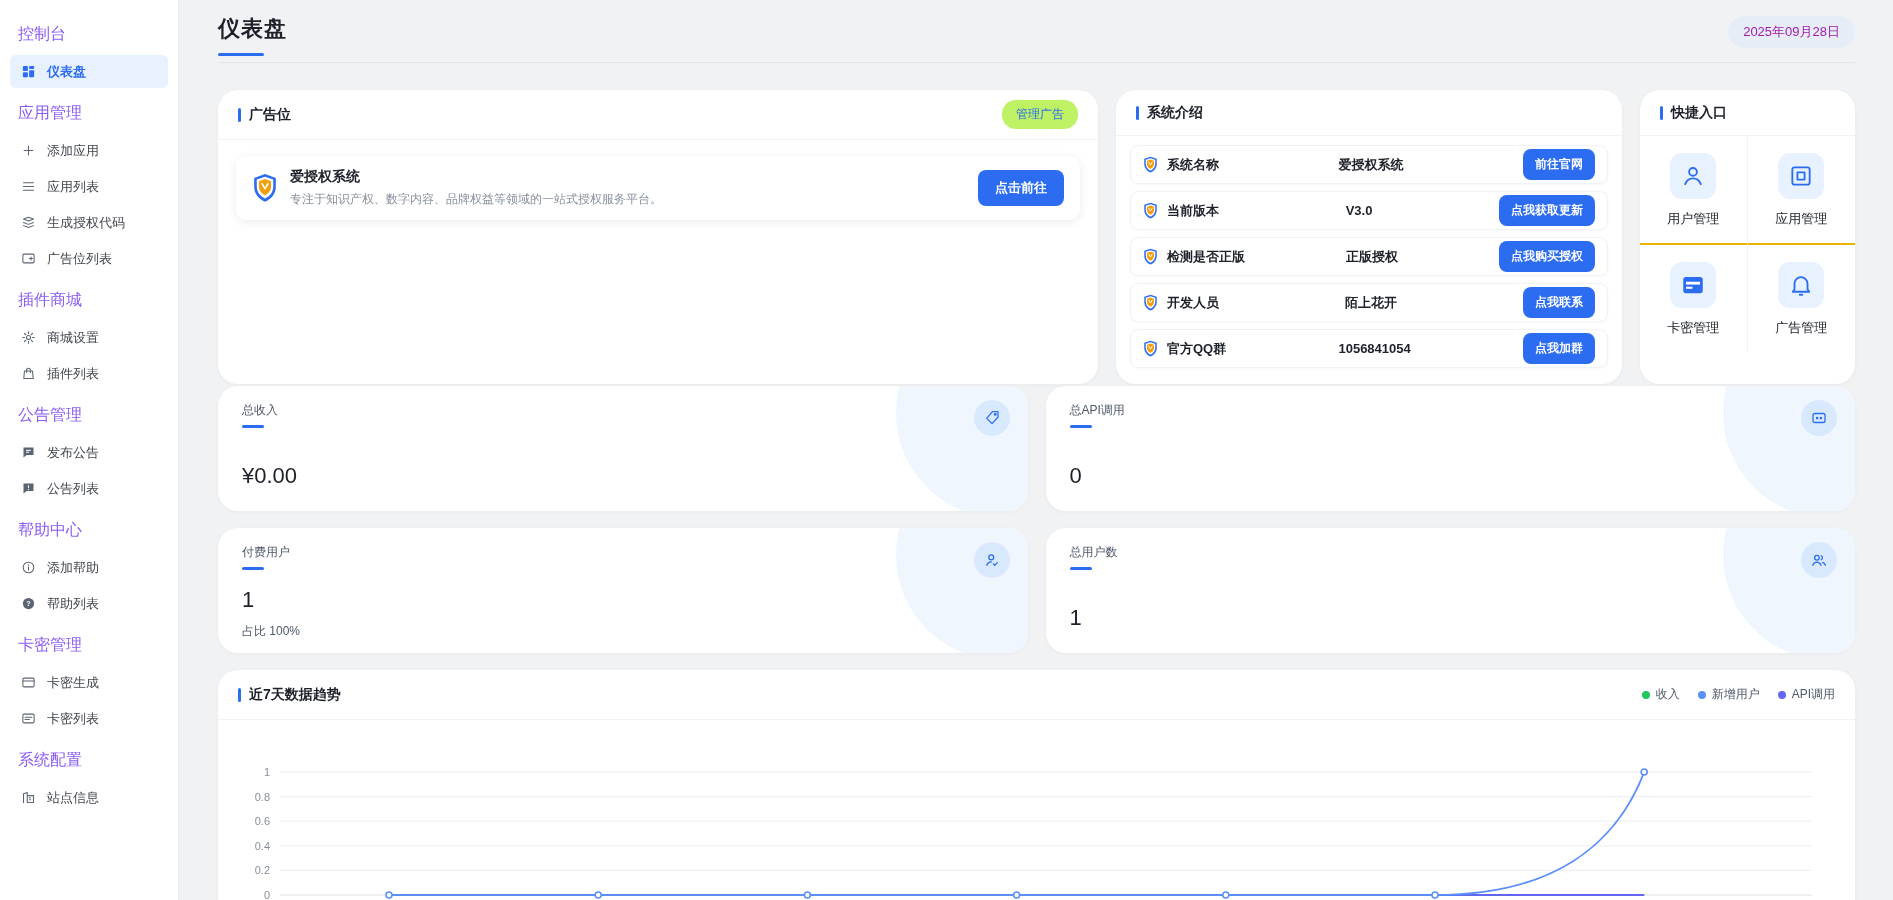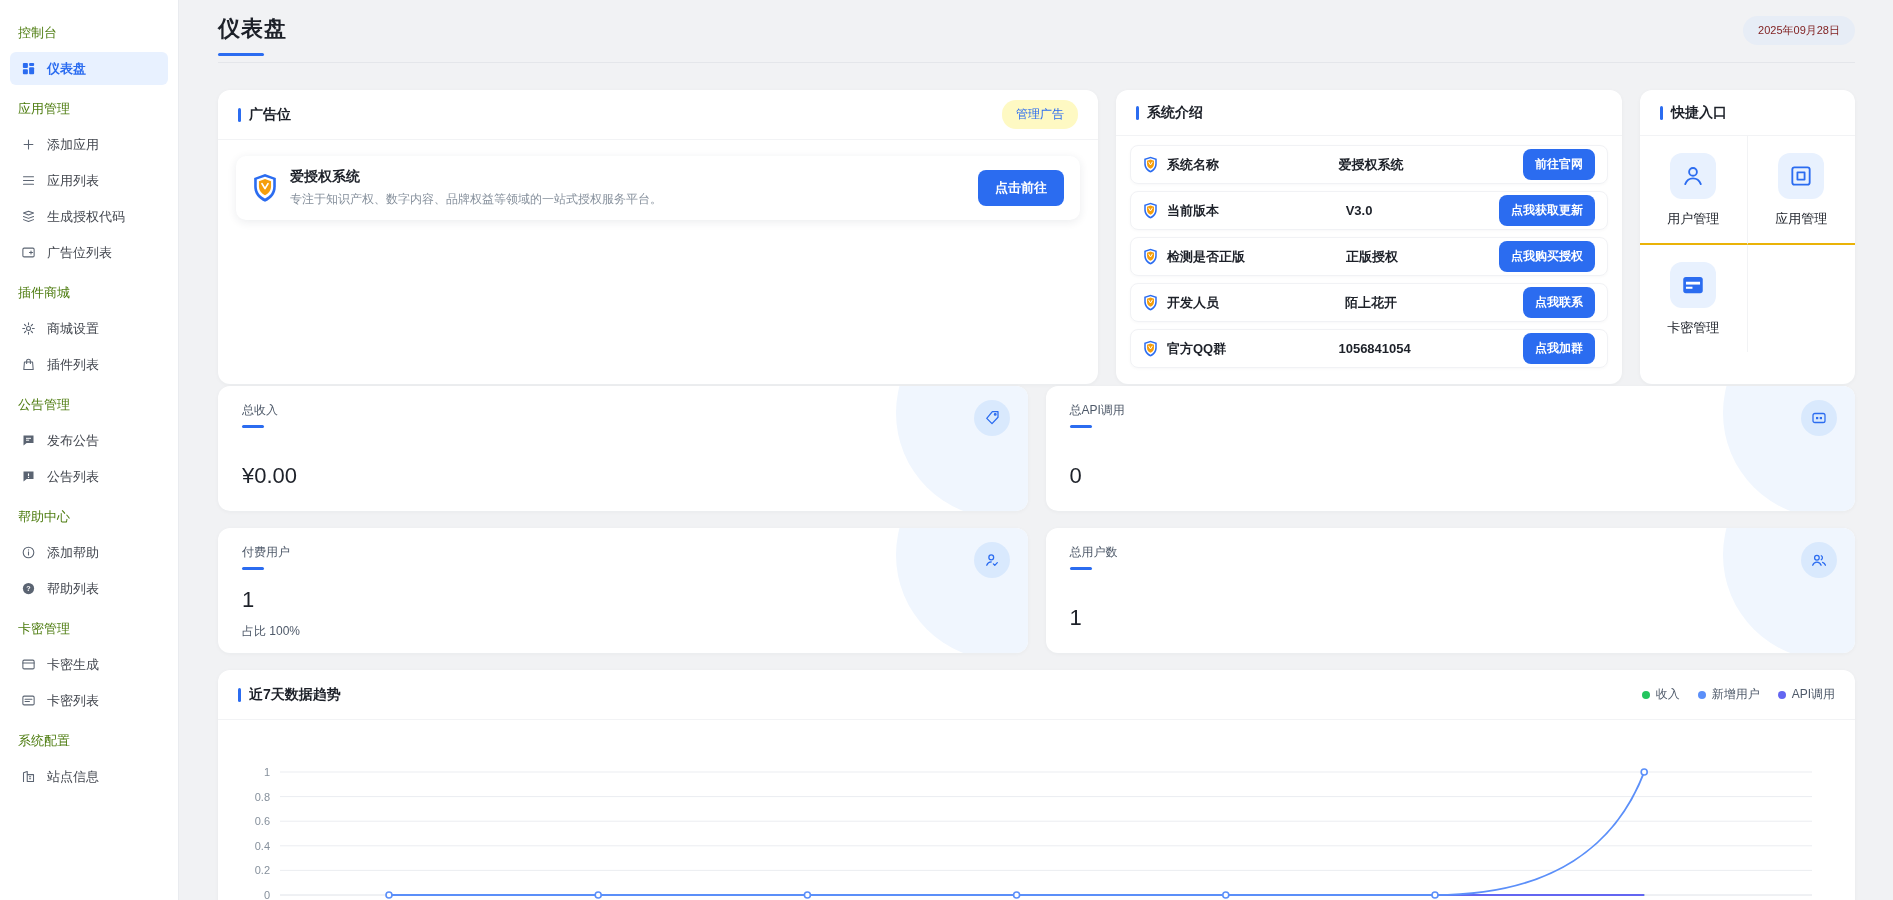--- a/index.html
+++ b/index.html
@@ -2,47 +2,47 @@
 <html><head>
 <meta charset="utf-8">
 <style>
   * { margin:0; padding:0; box-sizing:border-box; }
   html,body { width:1893px; height:900px; overflow:hidden; background:#f1f2f4;
     font-family:"Liberation Sans","DejaVu Sans",sans-serif; color:#1d2129; }
 
   
   .sidebar { position:absolute; left:0; top:0; width:179px; height:900px;
     background:#fff; border-right:1px solid #e9ebef; padding-top:12px; overflow:hidden; }
-  .group-label { font-size:13px; color:#4d7c0f; padding:12px 18px 7px; }
+  .group-label { font-size:16px; color:#8b5cf6; padding:12px 18px 7px; }
   .side-item { display:flex; align-items:center; gap:11px; height:33px; margin:3px 10px;
     padding:0 11px; border-radius:6px; font-size:13px; color:#42464e; cursor:pointer; }
   .side-item .sicon { width:15px; height:15px; display:flex; color:#5b6472; flex:0 0 15px; }
   .side-item .sicon svg { width:15px; height:15px; }
   .side-item.active { background:#e8f1ff; color:#2b6cf0; font-weight:bold; }
   .side-item.active .sicon { color:#2b6cf0; }
 
   
   .main { position:absolute; left:179px; top:0; right:0; bottom:0; padding:14px 38px 0 39px; }
   .header-row { display:flex; justify-content:space-between; align-items:flex-start; }
   .page-title { font-size:22px; font-weight:bold; letter-spacing:1px; }
   .title-underline { width:46px; height:3px; background:#2b6cf0; border-radius:2px; margin-top:9px; }
-  .date-badge { background:#e7edf6; color:#7f1d1d; font-size:11px; padding:7px 15px;
+  .date-badge { background:#e7edf6; color:#a21caf; font-size:13px; padding:7px 15px;
     border-radius:16px; margin-top:2px;text-align:right; }
   .header-divider { height:1px; background:#e4e6ea; margin-top:6px; }
 
-  .card { background:#fff; border-radius:12px; box-shadow:0 1px 4px rgba(31,45,61,.04); }
+  .card { background:#fff; border-radius:20px; box-shadow:0 1px 4px rgba(31,45,61,.04); }
   .card-head { display:flex; align-items:center; justify-content:space-between;
     height:50px; padding:0 20px; border-bottom:1px solid #f2f3f5; }
   .card-title { display:flex; align-items:center; gap:8px; font-size:14px; font-weight:bold; }
   .title-bar { width:3px; height:14px; background:#2b6cf0; border-radius:2px; }
 
   .row1 { display:grid; grid-template-columns:880px 506px 1fr; gap:18px; margin-top:27px; height:274px; }
 
   
-  .ad-manage-btn { background:#fef9c3; color:#2b6cf0; font-size:12px; padding:6px 14px;
+  .ad-manage-btn { background:#bef264; color:#2b6cf0; font-size:12px; padding:6px 14px;
     border:none; border-radius:14px; cursor:pointer; }
   .ad-body { padding:16px 18px; }
   .ad-item { display:flex; align-items:center; gap:12px; padding:12px 16px; border-radius:10px;
     box-shadow:0 2px 10px rgba(31,45,61,.09); background:#fff; }
   .ad-logo { width:26px; height:30px; flex:0 0 26px; }
   .ad-text { flex:1; }
   .ad-name { font-size:14px; font-weight:bold; }
   .ad-desc { font-size:12px; color:#86909c; margin-top:5px; }
   .btn-primary { background:#2b6cf0; color:#fff; font-size:13px; font-weight:bold; border:none;
     border-radius:8px; padding:9px 17px; cursor:pointer; white-space:nowrap; }
@@ -405,20 +405,29 @@
     <span class="quick-tile">
               <svg viewBox="0 0 24 24" fill="none">
                 <rect x="3" y="4.5" width="18" height="15" rx="2.5" fill="currentColor" stroke="none"></rect>
                 <rect x="5.5" y="9" width="13" height="2.6" fill="#fff" stroke="none"></rect>
                 <rect x="5.5" y="13.6" width="6" height="1.9" fill="#fff" stroke="none"></rect>
               </svg>
             </span>
     <span class="quick-label">卡密管理</span>
   </div>
 
+  <div class="quick-cell">
+    <span class="quick-tile">
+              <svg viewBox="0 0 24 24" fill="none" stroke="currentColor" stroke-width="1.7" stroke-linecap="round" stroke-linejoin="round">
+                <path d="M18 16v-5.2a6 6 0 10-12 0V16l-1.6 2.2h15.2z"></path>
+                <path d="M10.8 21h2.4"></path>
+              </svg>
+            </span>
+    <span class="quick-label">广告管理</span>
+  </div>
 </div>
     </div>
   </div>
 
   <div class="stats-grid" id="stats-grid">
   <div class="card stat-card">
     <div class="stat-decor"></div>
     <div class="stat-label">总收入</div>
     <div class="stat-underline"></div>
     <div class="stat-value">¥0.00</div>

